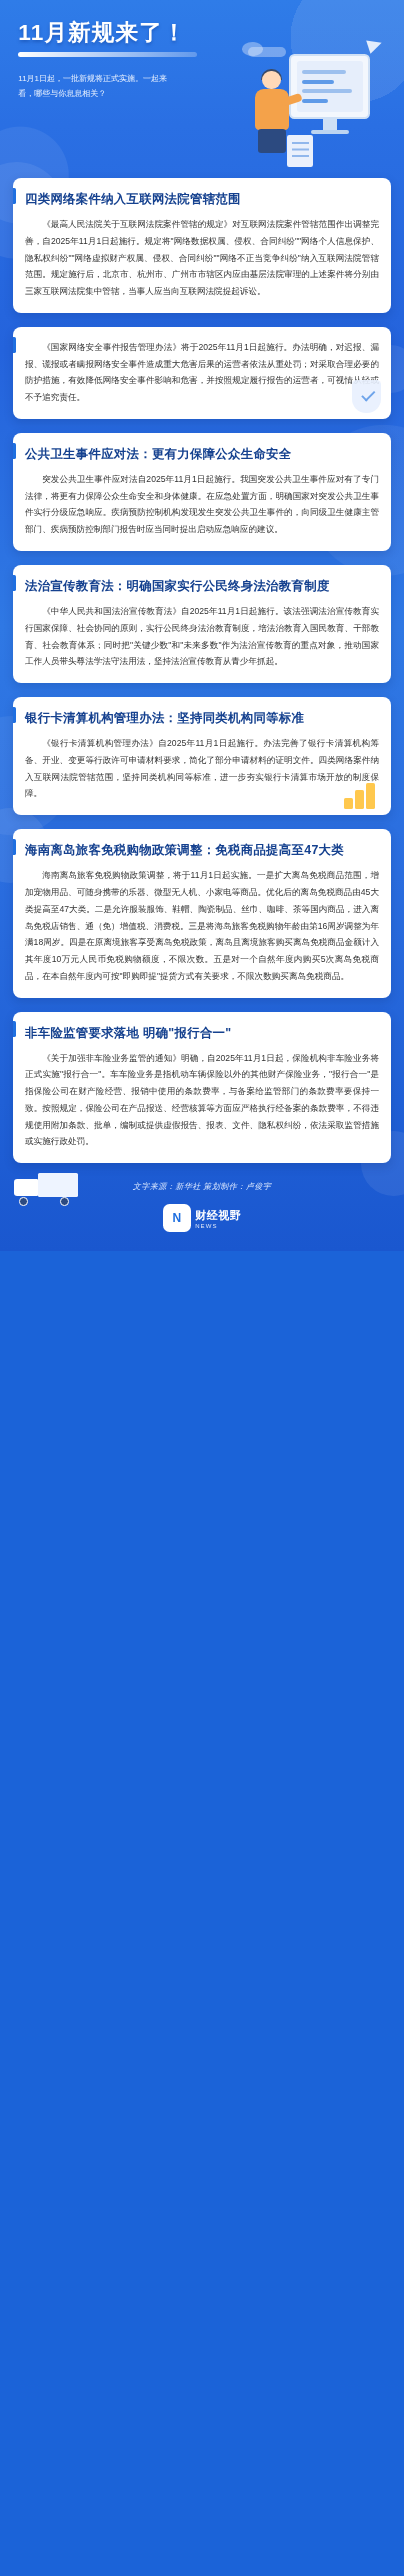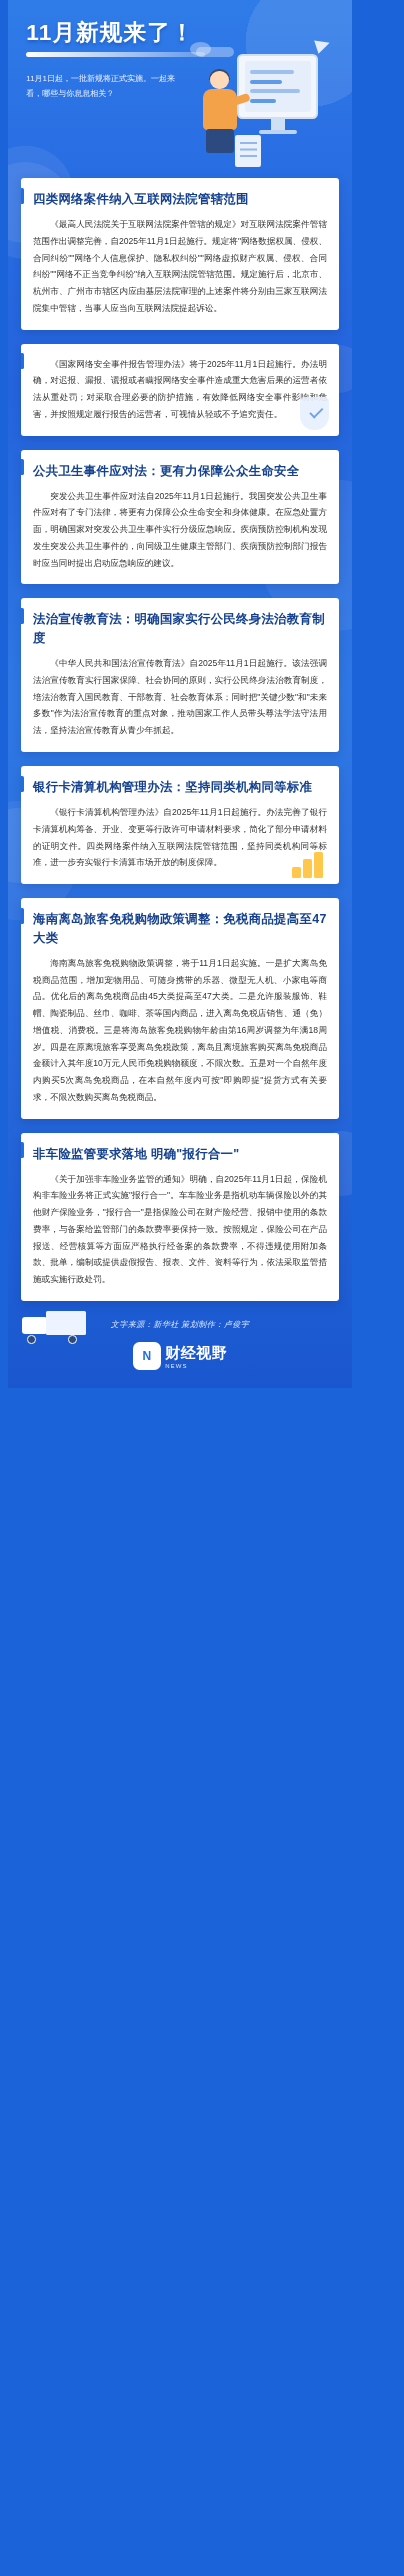--- a/index.html
+++ b/index.html
@@ -2,30 +2,29 @@
 <html style="font-size:8.6px"><head>
 <meta charset="utf-8">
 <style>
   * { margin:0; padding:0; box-sizing:border-box; }
   body {
     width:404px;
     font-family:"Liberation Sans","DejaVu Sans",sans-serif;
     background:#1b63d8;
   }
   .page {
-    width:344px;
+    width:404px;
     position:relative;
     background:
       radial-gradient(circle at 88% 3%, rgba(255,255,255,0.10) 0 65px, rgba(255,255,255,0) 65px),
       radial-gradient(circle at 5% 14%, rgba(255,255,255,0.07) 0 48px, rgba(255,255,255,0) 49px),
       radial-gradient(circle at 95% 40%, rgba(255,255,255,0.06) 0 75px, rgba(255,255,255,0) 76px),
       radial-gradient(circle at 3% 62%, rgba(255,255,255,0.06) 0 59px, rgba(255,255,255,0) 60px),
       linear-gradient(180deg,#2f7ce8 0%, #2a6fe3 10%, #2463dc 28%, #2f78e4 50%, #2a6ddf 70%, #2060d6 88%, #1a57cf 100%);
     overflow:hidden;
-    margin-left:8px;
   }
   
   .bubble { position:absolute; border-radius:50%; background:rgba(255,255,255,0.08); pointer-events:none; }
   .b1 { width:97px; height:97px; left:-32px; top:162px; }
   .b2 { width:48px;  height:48px;  right:-10.8px; top:345px; }
   .b3 { width:75px; height:75px; left:-27px; top:808px; }
   .b4 { width:65px; height:65px; right:-21.5px; top:1131px; }
 
   
   .header { position:relative; padding:19.4px 0 0 0; height:178px; }
@@ -83,21 +82,21 @@
   .c1 { right:108px; top:8.6px; width:38px; height:10.8px; }
   .c2 { right:131px; top:4.3px;  width:21.5px; height:14px; border-radius:50%; }
   .doc-ic { position:absolute; right:81px; top:97px; width:26px; height:32px; background:#ffffff; border-radius:2.2px; opacity:.9; }
   .doc-ic:after { content:""; position:absolute; left:4.3px; top:6.5px; width:17px; height:2.2px; background:#9dc0ee; box-shadow:0 6.5px 0 #9dc0ee, 0 13px 0 #9dc0ee; }
 
   
   .card {
     position:relative;
     margin:0 13px 14px 13px;
     background:#ffffff;
-    border-radius:3px;
+    border-radius:8px;
     padding:12px 12px 13px 12px;
     box-shadow:0 3.2px 9.7px rgba(10,40,100,0.18);
   }
   .card:before {
     content:"";
     position:absolute; left:0; top:9.7px;
     width:2.7px; height:16px; border-radius:0 1.6px 1.6px 0;
     background:#1f6fe0;
   }
   .card h2 {
@@ -138,21 +137,21 @@
   
   .footer { padding:4.3px 0 18.3px 0; text-align:center; position:relative; }
   .footer-credit { font-size:8px; color:#dce9ff; letter-spacing:0.5px; margin-bottom:12px;font-style:italic; }
   .logo-wrap { display:inline-flex; align-items:center; gap:4.3px; }
   .logo-mark {
     width:28px;height:28px;border-radius:6.5px;background:#ffffff;
     display:flex;align-items:center;justify-content:center;
     font-size:12px;font-weight:bold;color:#1f6fe0;
   }
   .logo-text { text-align:left; color:#ffffff; }
-  .logo-text .zh { font-size:15px; font-weight:bold; letter-spacing:0.5px; }
+  .logo-text .zh { font-size:11px; font-weight:bold; letter-spacing:0.5px; }
   .logo-text .en { font-size:6px; letter-spacing:1.1px; opacity:.85; }
 </style>
 </head>
 <body>
 
 <div class="page">
 
   <span class="bubble b1"></span>
   <span class="bubble b2"></span>
   <span class="bubble b3"></span>
@@ -219,21 +218,21 @@
       </span>
   </div>
 
   <div class="card">
     <h2>海南离岛旅客免税购物政策调整：免税商品提高至47大类</h2>
     <p>海南离岛旅客免税购物政策调整，将于11月1日起实施。一是扩大离岛免税商品范围，增加宠物用品、可随身携带的乐器、微型无人机、小家电等商品。优化后的离岛免税商品由45大类提高至47大类。二是允许服装服饰、鞋帽、陶瓷制品、丝巾、咖啡、茶等国内商品，进入离岛免税店销售、通（免）增值税、消费税。三是将海岛旅客免税购物年龄由第16周岁调整为年满18周岁。四是在原离境旅客享受离岛免税政策，离岛且离境旅客购买离岛免税商品金额计入其年度10万元人民币免税购物额度，不限次数。五是对一个自然年度内购买5次离岛免税商品，在本自然年度内可按"即购即提"提货方式有关要求，不限次数购买离岛免税商品。</p>
   </div>
 
   <div class="card">
     <h2>非车险监管要求落地 明确"报行合一"</h2>
-    <p>《关于加强非车险业务监管的通知》明确，自2025年11月1日起，保险机构非车险业务将正式实施"报行合一"。车车险业务是指机动车辆保险以外的其他财产保险业务，"报行合一"是指保险公司在财产险经营、报销中使用的条款费率，与备案给监管部门的条款费率要保持一致。按照规定，保险公司在产品报送、经营核算等方面应严格执行经备案的条款费率，不得违规使用附加条款、批单，编制或提供虚假报告、报表、文件、资料等行为，依法采取监管措施或实施行政处罚。</p>
+    <p>《关于加强非车险业务监管的通知》明确，自2025年11月1日起，保险机构非车险业务将正式实施"报行合一"。车车险业务是指机动车辆保险以外的其他财产保险业务，"报行合一"是指保险公司在财产险经营、报销中使用的条款费率，与备案给监管部门的条款费率要保持一致。按照规定，保险公司在产品报送、经营核算等方面应严格执行经备案的条款费率，不得违规使用附加条款、批单，编制或提供虚假报告、报表、文件、隐私权纠纷，依法采取监管措施或实施行政处罚。</p>
   </div>
 
   <div class="mid-illus">
     <div class="truck">
       <span class="box"></span>
       <span class="cab"></span>
       <span class="w w1"></span>
       <span class="w w2"></span>
     </div>
   </div>

